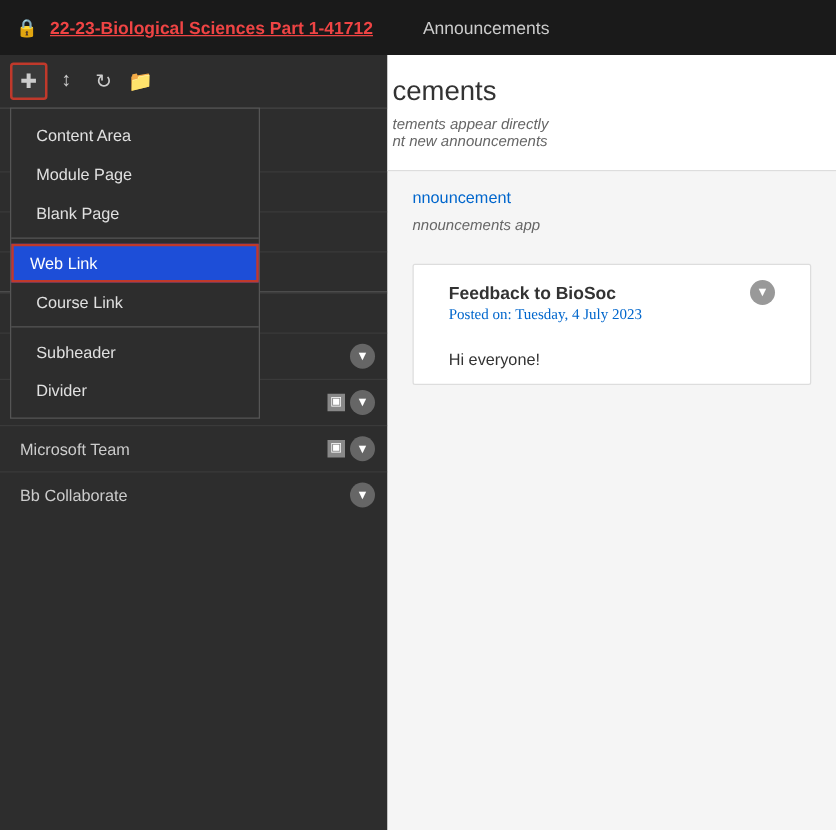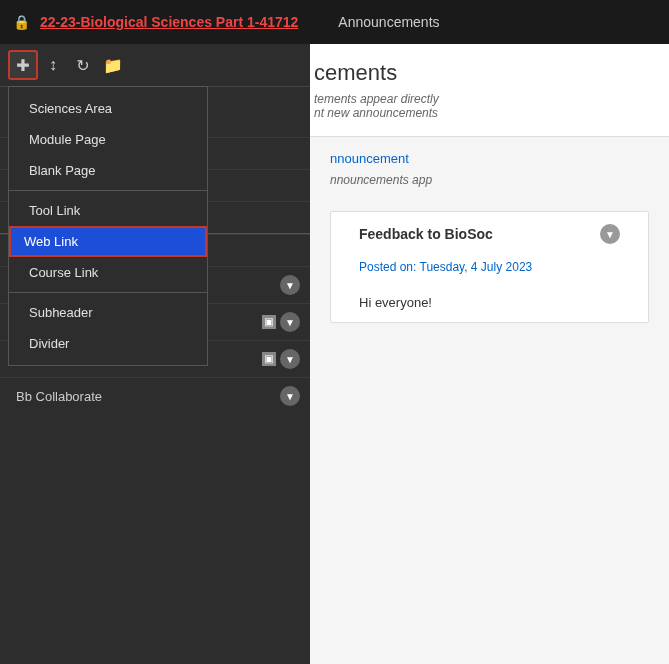--- a/index.html
+++ b/index.html
@@ -176,21 +176,21 @@
     }
     .feedback-card .card-title {
       font-weight: bold; font-size: 14px; color: #333;
     }
     .feedback-card .card-chevron {
       width: 20px; height: 20px; background: #999; border-radius: 50%;
       display: flex; align-items: center; justify-content: center;
       font-size: 10px; color: #fff;
     }
     .feedback-card .posted-on {
-      font-size: 12px; color: #0066cc; margin-top: 16px;
+      font-size: 12px; color: #0066cc; margin-top: 0; font-family: Liberation Serif, serif;
     }
     .feedback-card .card-body {
       font-size: 13px; color: #333; margin-top: 21px;
     }
   </style>
 </head>
 <body>
 
 <div class="top-header">
   <span class="lock-icon">🔒</span>
@@ -202,25 +202,24 @@
 
   <div class="sidebar">
 
     <div class="sidebar-toolbar">
       <button class="toolbar-btn highlighted" title="Add Content">✚</button>
       <button class="toolbar-btn" title="Sort">↕</button>
       <button class="toolbar-btn" title="Refresh">↻</button>
       <button class="toolbar-btn" title="Folder">📁</button>
 
       <div class="dropdown-menu">
-        <span class="dropdown-item">Sciences Area</span>
+        <span class="dropdown-item">Content Area</span>
         <span class="dropdown-item">Module Page</span>
         <span class="dropdown-item">Blank Page</span>
         <div class="dropdown-divider"></div>
-        <span class="dropdown-item">Tool Link</span>
         <span class="dropdown-item highlighted">Web Link</span>
         <span class="dropdown-item">Course Link</span>
         <div class="dropdown-divider"></div>
         <span class="dropdown-item">Subheader</span>
         <span class="dropdown-item">Divider</span>
       </div>
     </div>
 
     <div class="sidebar-course-heading">
       <span class="triangle">▼</span>

